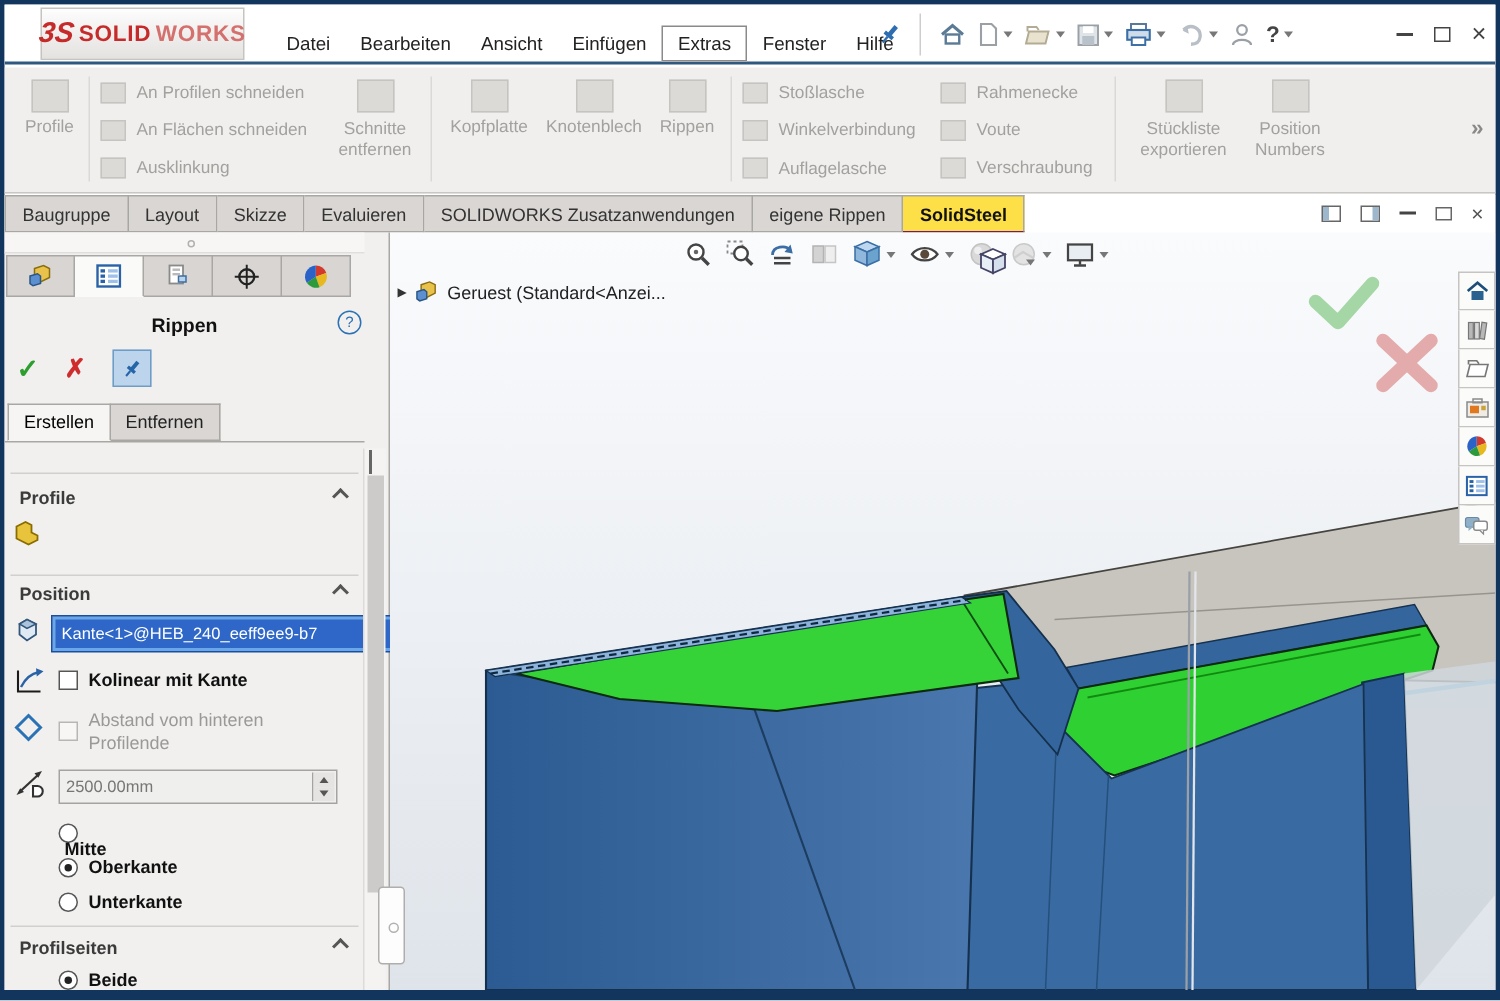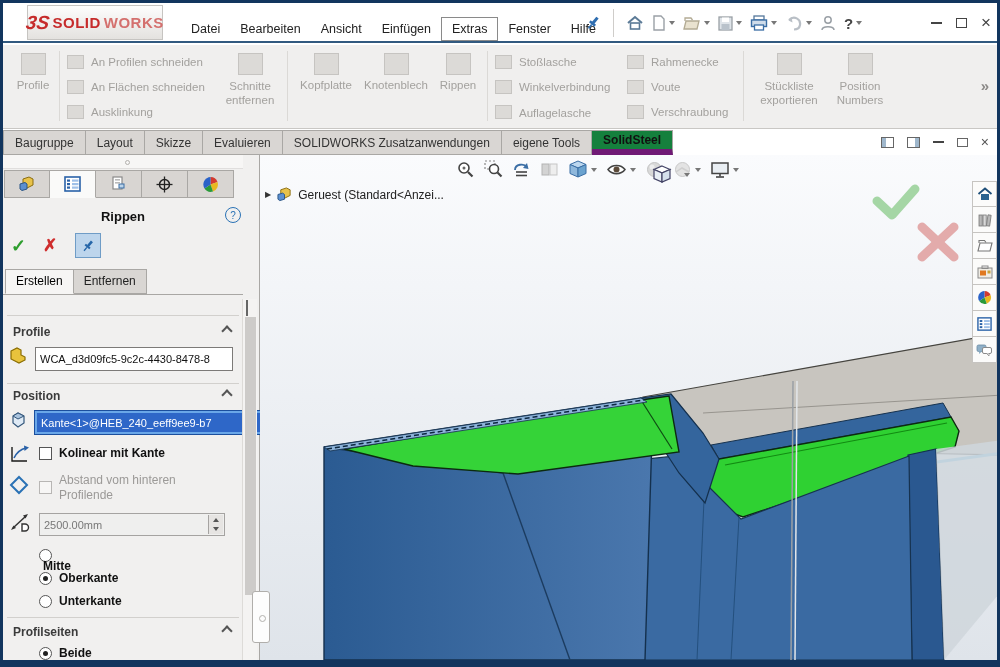--- a/index.html
+++ b/index.html
@@ -41,21 +41,21 @@
   .bigbtn { position:absolute; display:flex; flex-direction:column; align-items:center; gap:4px; text-align:center; }
   .stackrow { position:absolute; display:flex; align-items:center; gap:7px; }
   .overflow-ch { position:absolute; right:8px; top:32px; color:#8b8987; font-size:15px; font-weight:bold; }
 
   
   .tabrow { position:absolute; left:0; top:127px; width:994px; height:25px; background:#fff; }
   .tabs { position:absolute; left:0; top:0; height:25px; display:flex; }
   .ctab { display:flex; align-items:center; padding:0 11px; font-size:12px; color:#333;
           background:#d9d6d3; border:1px solid #a9a7a4; border-left:none; }
   .ctab:first-child { border-left:1px solid #a9a7a4; }
-  .ctab.active { background:#15803d; font-weight:bold; color:#111; border-bottom:6px solid #701a75; }
+  .ctab.active { background:#fde047; font-weight:bold; color:#111; border-bottom:1px solid #701a75; }
   .docctl { position:absolute; right:8px; top:4px; display:flex; align-items:center; gap:13px; }
   .paneicon { width:13px; height:11px; border:1.5px solid #666; position:relative; }
   .paneicon.l::before { content:""; position:absolute; left:0; top:0; bottom:0; width:4px; background:#9fb7cc; }
   .paneicon.r::before { content:""; position:absolute; right:0; top:0; bottom:0; width:4px; background:#9fb7cc; }
   .restsq { width:11px; height:9px; border:1.5px solid #666; position:relative; background:#fff; }
   .restsq::before { content:""; position:absolute; left:2px; top:-4px; width:11px; height:9px; border:1.5px solid #666; z-index:-1; }
   .docx { font-size:14px; color:#555; }
 
   
   .main { position:absolute; left:0; top:152px; width:994px; height:505px; }
@@ -294,21 +294,21 @@
     <span class="overflow-ch">»</span>
   </div>
 
   <div class="tabrow">
     <div class="tabs">
       <span class="ctab">Baugruppe</span>
       <span class="ctab">Layout</span>
       <span class="ctab">Skizze</span>
       <span class="ctab">Evaluieren</span>
       <span class="ctab">SOLIDWORKS Zusatzanwendungen</span>
-      <span class="ctab">eigene Tools</span>
+      <span class="ctab">eigene Rippen</span>
       <span class="ctab active">SolidSteel</span>
     </div>
     <div class="docctl">
       <span class="paneicon l"></span>
       <span class="paneicon r"></span>
       <span class="minbar"></span>
       <span class="restsq"></span>
       <span class="docx">×</span>
     </div>
   </div>
@@ -385,21 +385,20 @@
       <div class="mtab-line"></div>
 
       <div class="divline" style="top:160px;"></div>
       <span class="sect-hd" style="top:170px;">Profile</span>
       <span class="chev chev-pos" style="top:172px;"></span>
       <span class="rowicon" style="top:192px;">
         <svg width="20" height="18" viewBox="0 0 20 18">
             <polygon points="2,4 8,1 12,3 12,8 16,10 16,13 10,16 2,12" fill="#e8c33c" stroke="#8a6d00" stroke-width="1.2"></polygon>
           </svg>
       </span>
-      <div class="field" style="left:32px; top:192px; width:198px; height:24px;">WCA_d3d09fc5-9c2c-4430-8478-8</div>
 
       <div class="divline" style="top:228px;"></div>
       <span class="sect-hd" style="top:234px;">Position</span>
       <span class="chev chev-pos" style="top:236px;"></span>
       <span class="rowicon" style="top:256px;">
         <svg width="18" height="18" viewBox="0 0 18 18">
             <polygon points="4,5 9,2 15,5 15,12 9,16 4,12" fill="#dfeaf5" stroke="#33567a" stroke-width="1.2"></polygon>
             <polygon points="4,5 9,2 15,5 9,8" fill="#aac4de" stroke="#33567a" stroke-width="1"></polygon>
           </svg>
       </span>

